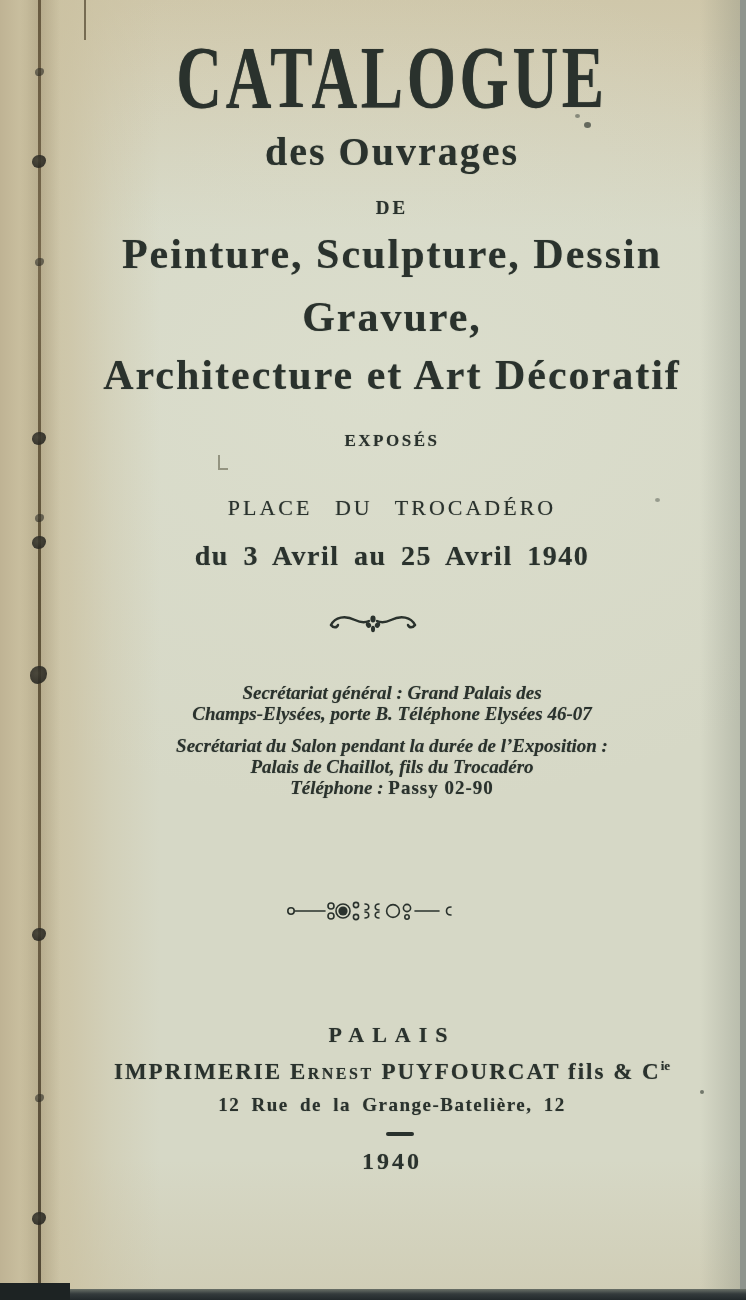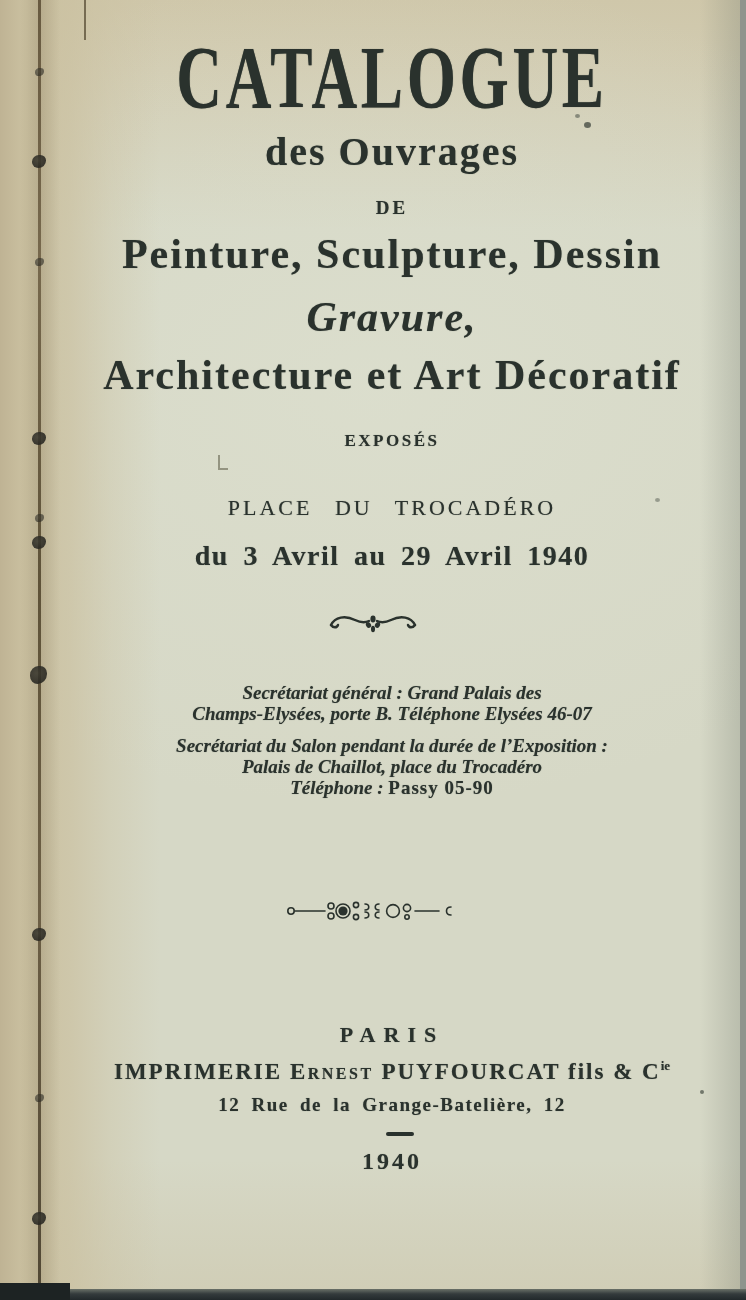--- a/index.html
+++ b/index.html
@@ -61,21 +61,21 @@
   .col{position:absolute;left:58px;width:668px;text-align:center;color:#2a322d;}
   .ink{color:#2a322d;text-shadow:0 0 1px rgba(42,50,45,0.45);}
   .title{
     top:34px;font-weight:bold;font-size:88px;line-height:1.0;
     letter-spacing:5px;transform:scaleX(0.72);transform-origin:50% 50%;
     text-shadow:0 0 1px rgba(30,38,34,0.6);
   }
   .subtitle{top:128px;font-weight:bold;font-size:40px;letter-spacing:2px;}
   .de{top:197px;font-weight:bold;font-size:19px;letter-spacing:3px;}
   .main1{top:230px;font-weight:bold;font-size:42px;letter-spacing:2px;}
-  .main2{top:293px;font-weight:bold;font-size:42px;letter-spacing:2px;font-style:italic;}
+  .main2{top:293px;font-weight:bold;font-size:42px;letter-spacing:2px;}
   .main3{top:351px;font-weight:bold;font-size:42px;letter-spacing:2px;}
   .exposes{top:431px;font-weight:bold;font-size:17px;letter-spacing:2.5px;}
   .venue1{top:464px;font-weight:bold;font-size:22px;letter-spacing:3px;}
   .venue2{top:495px;font-weight:normal;font-size:22px;letter-spacing:3px;word-spacing:14px;}
   .dates{top:540px;font-weight:bold;font-size:28px;letter-spacing:1.5px;word-spacing:6px;}
   .orn1{position:absolute;left:0;right:0;top:608px;text-align:center;}
   .secretariat{top:682px;font-weight:bold;font-style:italic;font-size:19px;line-height:21px;}
   .sec-p2{margin-top:11px;}
   .phone-value{font-style:normal;letter-spacing:1px;}
   .orn2{position:absolute;left:0;right:0;top:896px;text-align:center;}
@@ -127,43 +127,43 @@
   <div class="col title ink">CATALOGUE</div>
   <div class="col de ink">DE</div>
   <div class="col subtitle ink">des Ouvrages</div>
 
   <div class="col main1 ink">Peinture, Sculpture, Dessin</div>
   <div class="col main2 ink">Gravure,</div>
   <div class="col main3 ink">Architecture et Art Décoratif</div>
 
   <div class="col exposes ink">EXPOSÉS</div>
   <div class="col venue2 ink">PLACE  DU  TROCADÉRO</div>
-  <div class="col dates ink">du 3 Avril au 29 Avril 1940</div>
+  <div class="col dates ink">du 3 Avril au 25 Avril 1940</div>
 
   <div class="orn1">
     <svg width="96" height="30" viewBox="0 0 96 30" aria-hidden="true">
       <path class="stroke" d="M6 17 C 10 9, 20 7, 30 12 C 36 15, 40 15, 44 13"></path>
       <path class="stroke" d="M90 17 C 86 9, 76 7, 66 12 C 60 15, 56 15, 52 13"></path>
       <path class="stroke" d="M6 17 C 8 20, 12 20, 13 17"></path>
       <path class="stroke" d="M90 17 C 88 20, 84 20, 83 17"></path>
       <ellipse class="fill" cx="48" cy="11" rx="2.6" ry="3.4"></ellipse>
       <ellipse class="fill" cx="43.5" cy="17" rx="2.4" ry="3.0" transform="rotate(-35 43.5 17)"></ellipse>
       <ellipse class="fill" cx="52.5" cy="17" rx="2.4" ry="3.0" transform="rotate(35 52.5 17)"></ellipse>
       <ellipse class="fill" cx="48" cy="21" rx="2.0" ry="3.2"></ellipse>
     </svg>
   </div>
 
   <div class="col secretariat ink">
     <div>Secrétariat général : Grand Palais des</div>
     <div>Champs-Elysées, porte B. Téléphone Elysées 46-07</div>
     <div class="sec-p2">Secrétariat du Salon pendant la durée de l’Exposition :</div>
-    <div>Palais de Chaillot, place du Trocadéro</div>
+    <div>Palais de Chaillot, fils du Trocadéro</div>
     <div>
       <span>Téléphone :</span>
-      <span class="phone-value">Passy 05-90</span>
+      <span class="phone-value">Passy 02-90</span>
     </div>
   </div>
 
   <div class="orn2">
     <svg width="180" height="30" viewBox="0 0 180 30" aria-hidden="true">
       <circle class="thin" cx="8" cy="15" r="3.2"></circle>
       <path class="thin" d="M12 15 L 42 15"></path>
       <circle class="thin" cx="48" cy="10" r="3.0"></circle>
       <circle class="thin" cx="48" cy="20" r="3.0"></circle>
       <circle class="fill" cx="60" cy="15" r="4.6"></circle>
@@ -173,21 +173,21 @@
       <path class="thin" d="M82 8 C 87 8, 87 14, 82 14 M82 16 C 87 16, 87 22, 82 22"></path>
       <path class="thin" d="M96 8 C 91 8, 91 14, 96 14 M96 16 C 91 16, 91 22, 96 22"></path>
       <circle class="thin" cx="110" cy="15" r="6.4"></circle>
       <circle class="thin" cx="124" cy="12" r="3.6"></circle>
       <circle class="thin" cx="124" cy="21" r="2.2"></circle>
       <path class="thin" d="M132 15 L 156 15"></path>
       <path class="thin" d="M168 11 C 162 11, 162 19, 168 19"></path>
     </svg>
   </div>
 
-  <div class="col paris ink">PARIS</div>
+  <div class="col paris ink">PALAIS</div>
 
   <div class="col imprint ink">
     <span>IMPRIMERIE </span><span class="sc">Ernest</span><span> PUYFOURCAT fils &amp; C</span><sup>ie</sup>
   </div>
 
   <div class="col address ink">12  Rue de la Grange-Batelière, 12</div>
 
   <div class="dash"></div>
 
   <div class="col year ink">1940</div>

